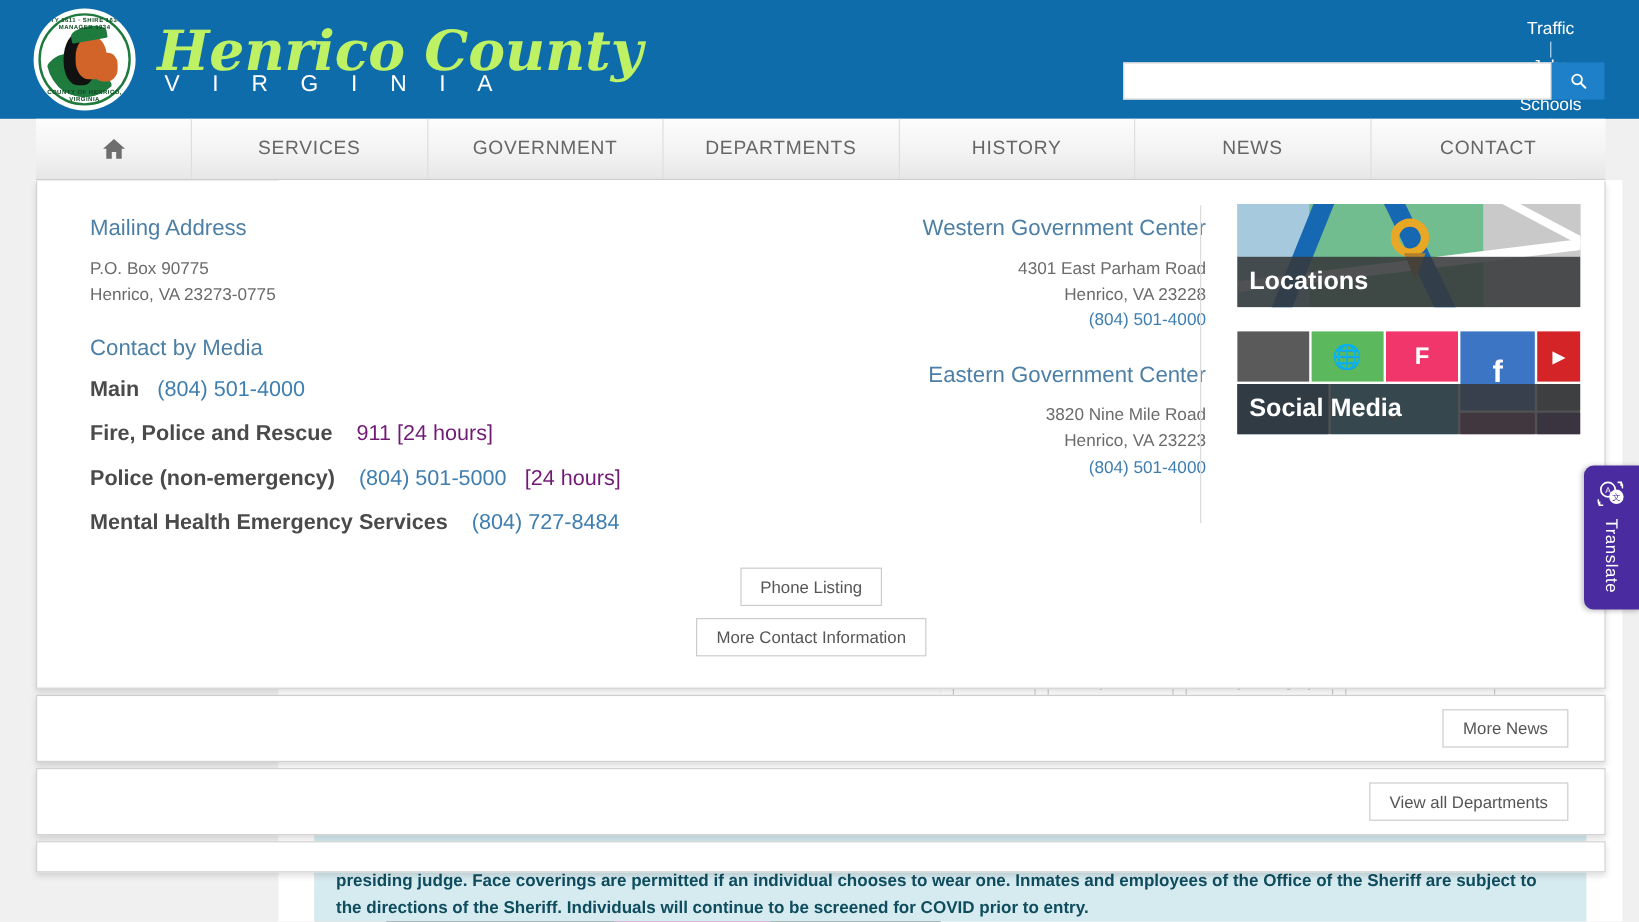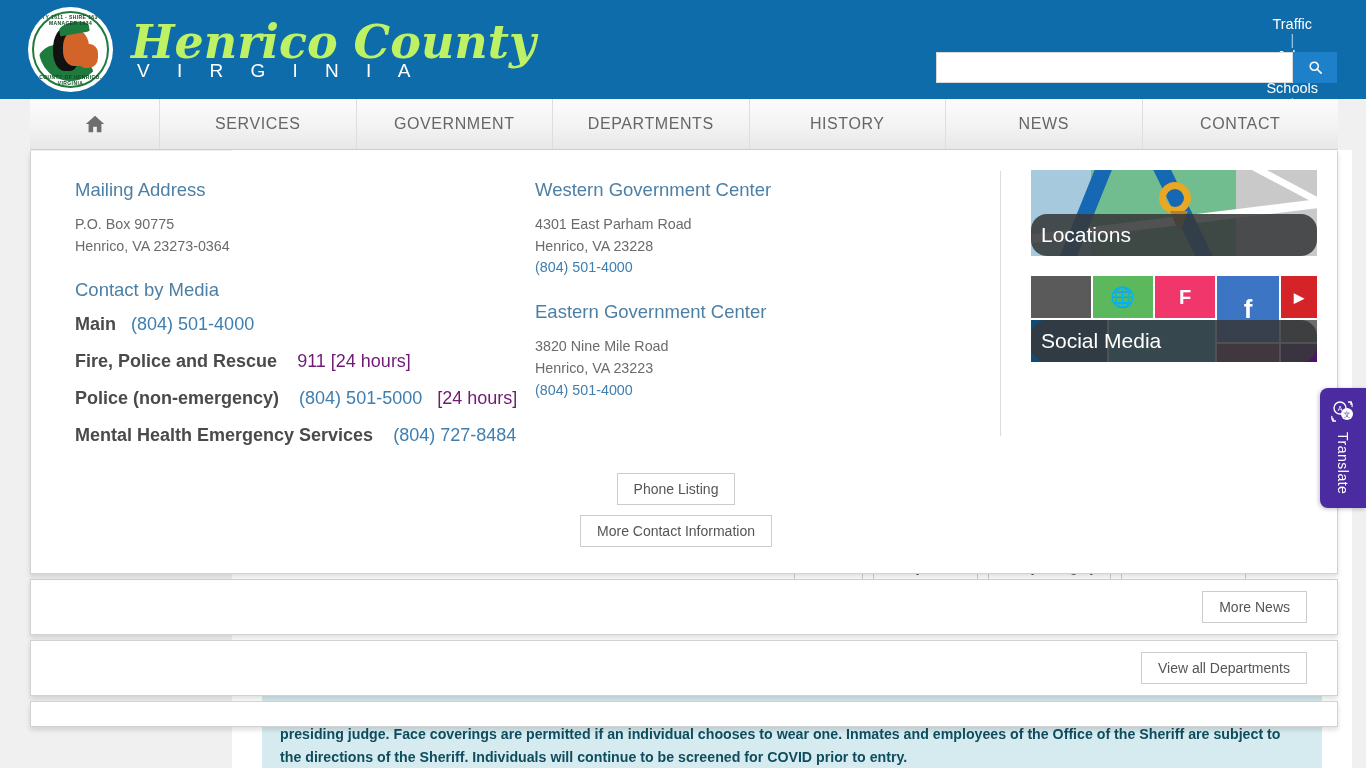--- a/index.html
+++ b/index.html
@@ -205,21 +205,21 @@
   }
   .panel + .panel { margin-top: 5px; border-top: 1px solid #d2d2d2; }
 
   .panel-contact {
     position: relative;
     min-height: 327px;
     padding: 28px 30px 14px 44px;
   }
   .cols { display: flex; }
   .col-a { width: 460px; }
-  .col-b { width: 470px; }
+  .col-b { width: 470px; text-align: right; }
   .col-divider {
     position: absolute; left: 969px; top: 20px;
     width: 1px; height: 265px; background: #dcdcdc;
   }
   .col-c {
     position: absolute; left: 1000px; top: 19px;
     width: 290px;
   }
 
   h2.sect {
@@ -237,21 +237,21 @@
 
   .tile {
     position: relative; width: 286px; height: 86px;
     overflow: hidden; margin-bottom: 20px; cursor: pointer;
     background: #cfcfcf;
   }
   .tile .cap {
     position: absolute; left: 0; bottom: 0; width: 100%; height: 42px;
     background: rgba(55,57,59,0.88); color: #fff;
     display: flex; align-items: center; padding-left: 10px;
-    font-size: 21px; font-weight: normal; border-radius: 16px;
+    font-size: 21px; font-weight: bold;
   }
   
   .map-a { position:absolute; left:0; top:0; width:60px; height:100%; background:#a7c9dd; }
   .map-b { position:absolute; left:60px; top:0; width:160px; height:100%; background:#72bd8f; }
   .map-c { position:absolute; left:205px; top:0; width:90px; height:100%; background:#c9c9c9; }
   .map-road1 { position:absolute; left:42px; top:-10px; width:16px; height:130px; background:#1668b3; transform:rotate(22deg); }
   .map-road2 { position:absolute; left:150px; top:-10px; width:16px; height:130px; background:#1668b3; transform:rotate(-26deg); }
   .map-road3 { position:absolute; left:0px; top:46px; width:300px; height:9px; background:#fff; transform:rotate(-7deg); }
   .map-road4 { position:absolute; left:180px; top:8px; width:140px; height:7px; background:#fff; transform:rotate(28deg); }
   .map-pin {
@@ -390,21 +390,21 @@
   </div>
 
   <div class="overlay">
 
     <div class="panel panel-contact">
       <div class="cols">
         <div class="col-a">
           <h2 class="sect">Mailing Address</h2>
           <div class="addr">
             <div>P.O. Box 90775</div>
-            <div>Henrico, VA 23273-0364</div>
+            <div>Henrico, VA 23273-0775</div>
           </div>
           <div class="gap"></div>
           <h2 class="sect">Contact by Media</h2>
 
           <div class="phone-row">
             <b>Main</b>
             <span>&nbsp;</span>
             <a class="num">(804) 501-4000</a>
           </div>
           <div class="phone-row">

